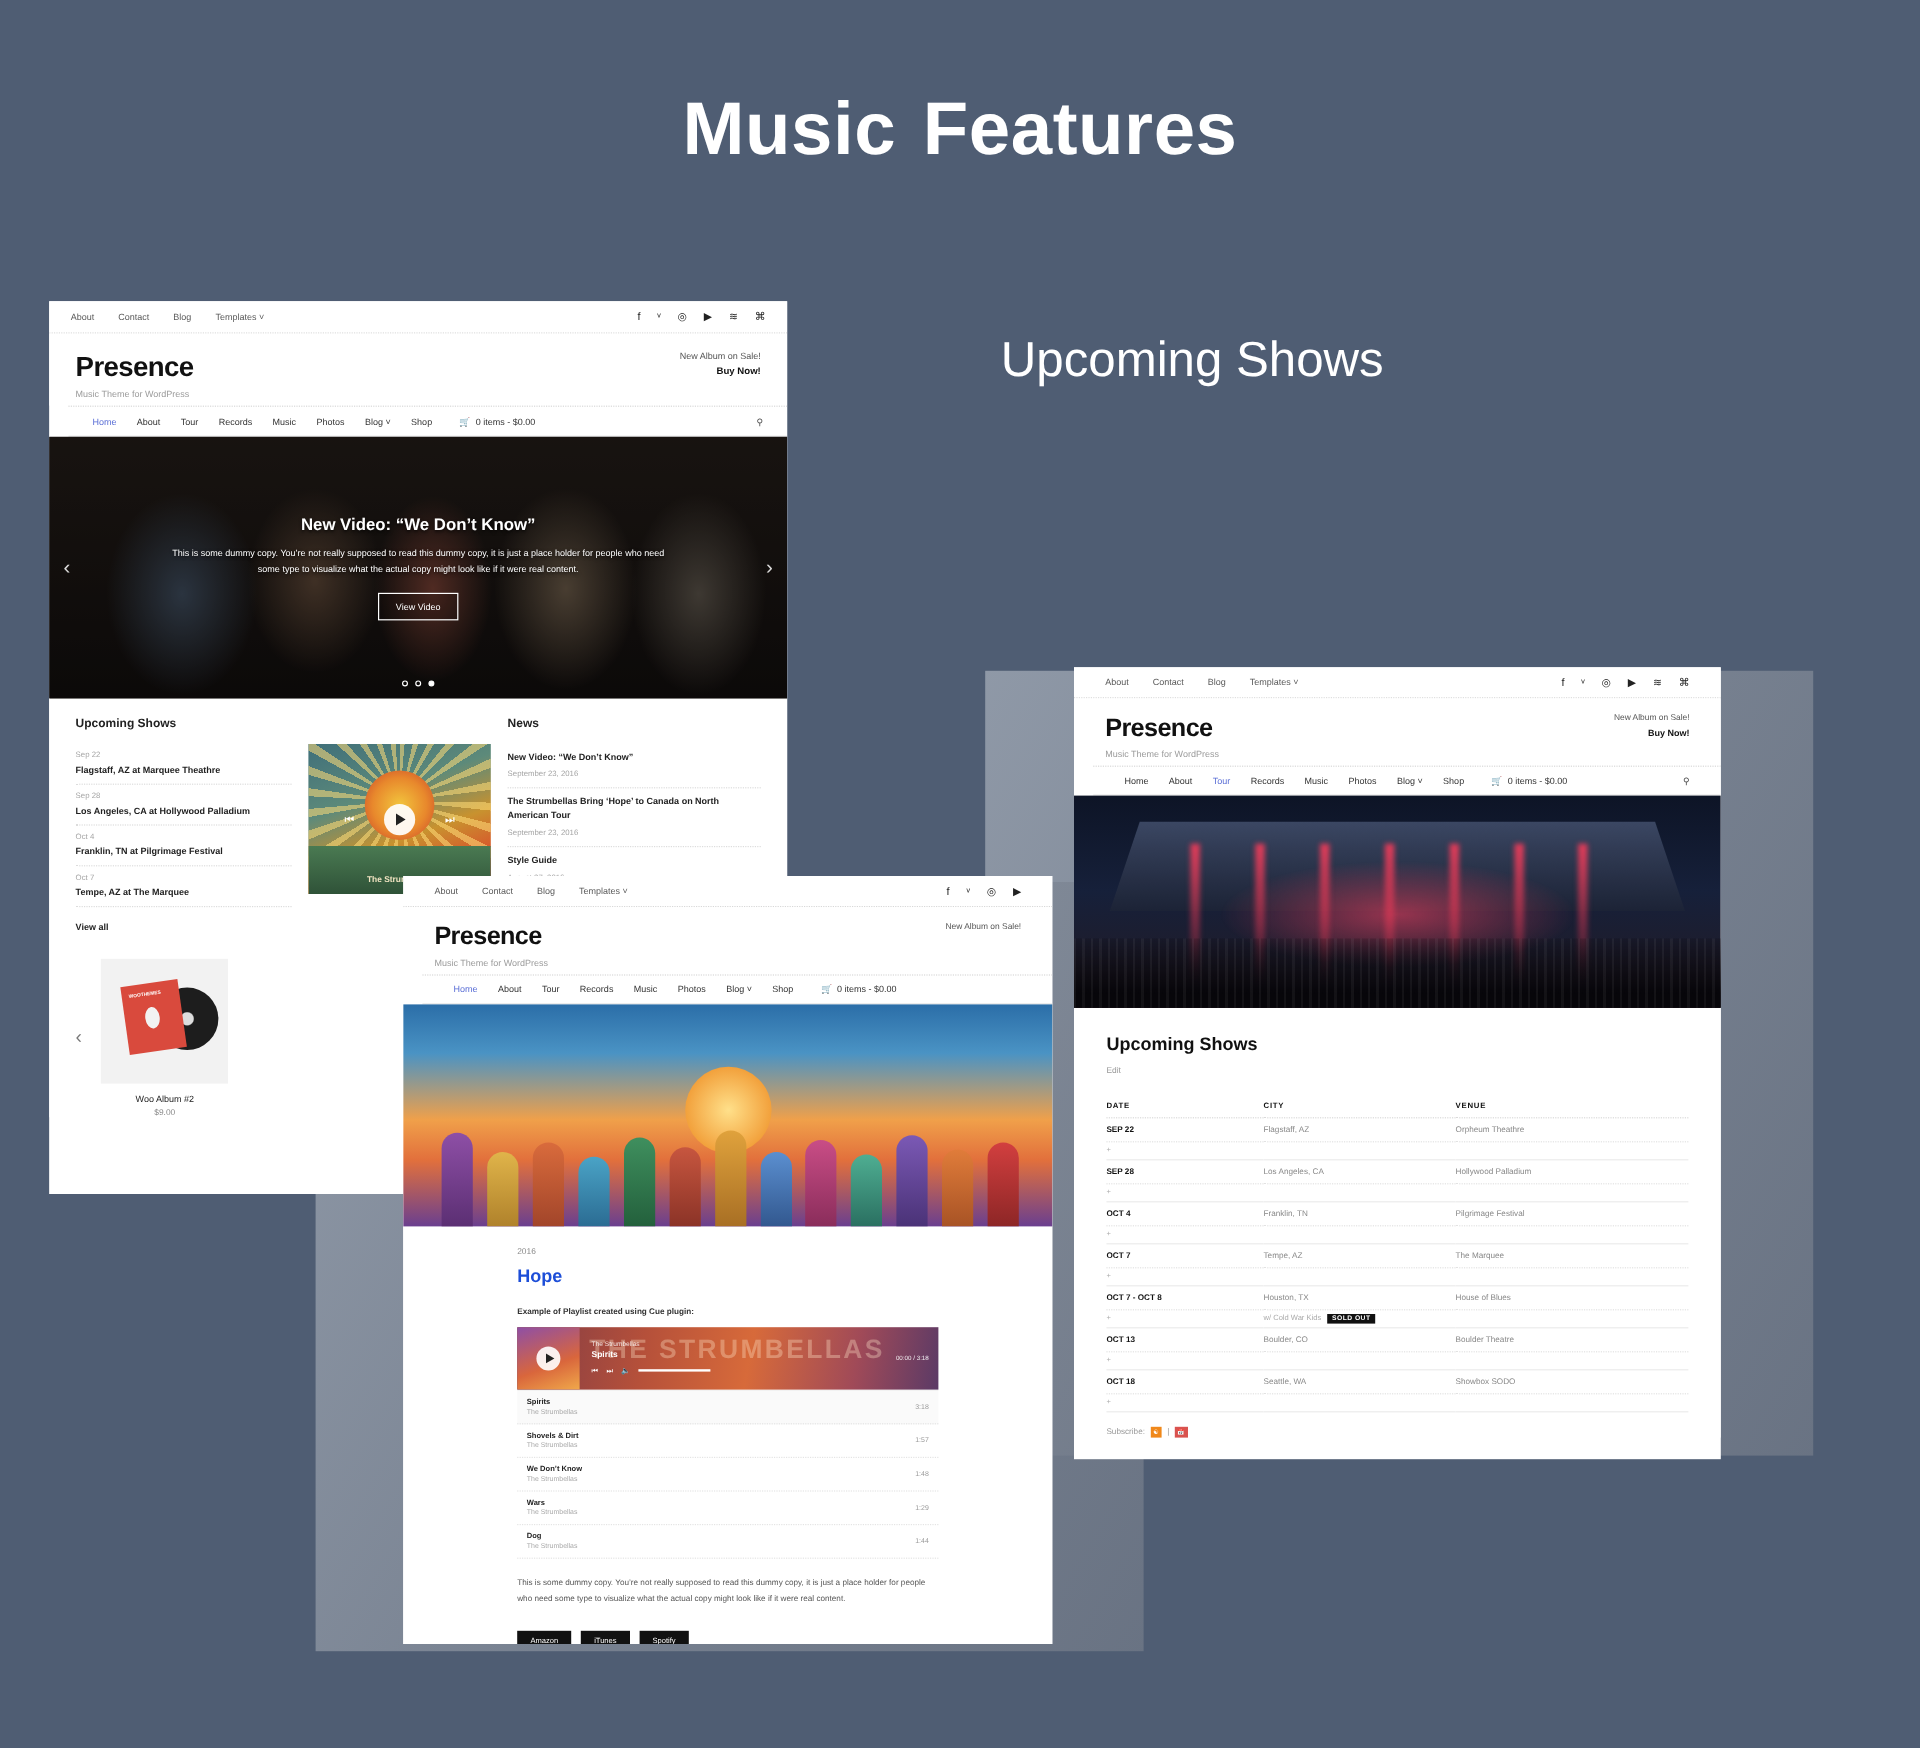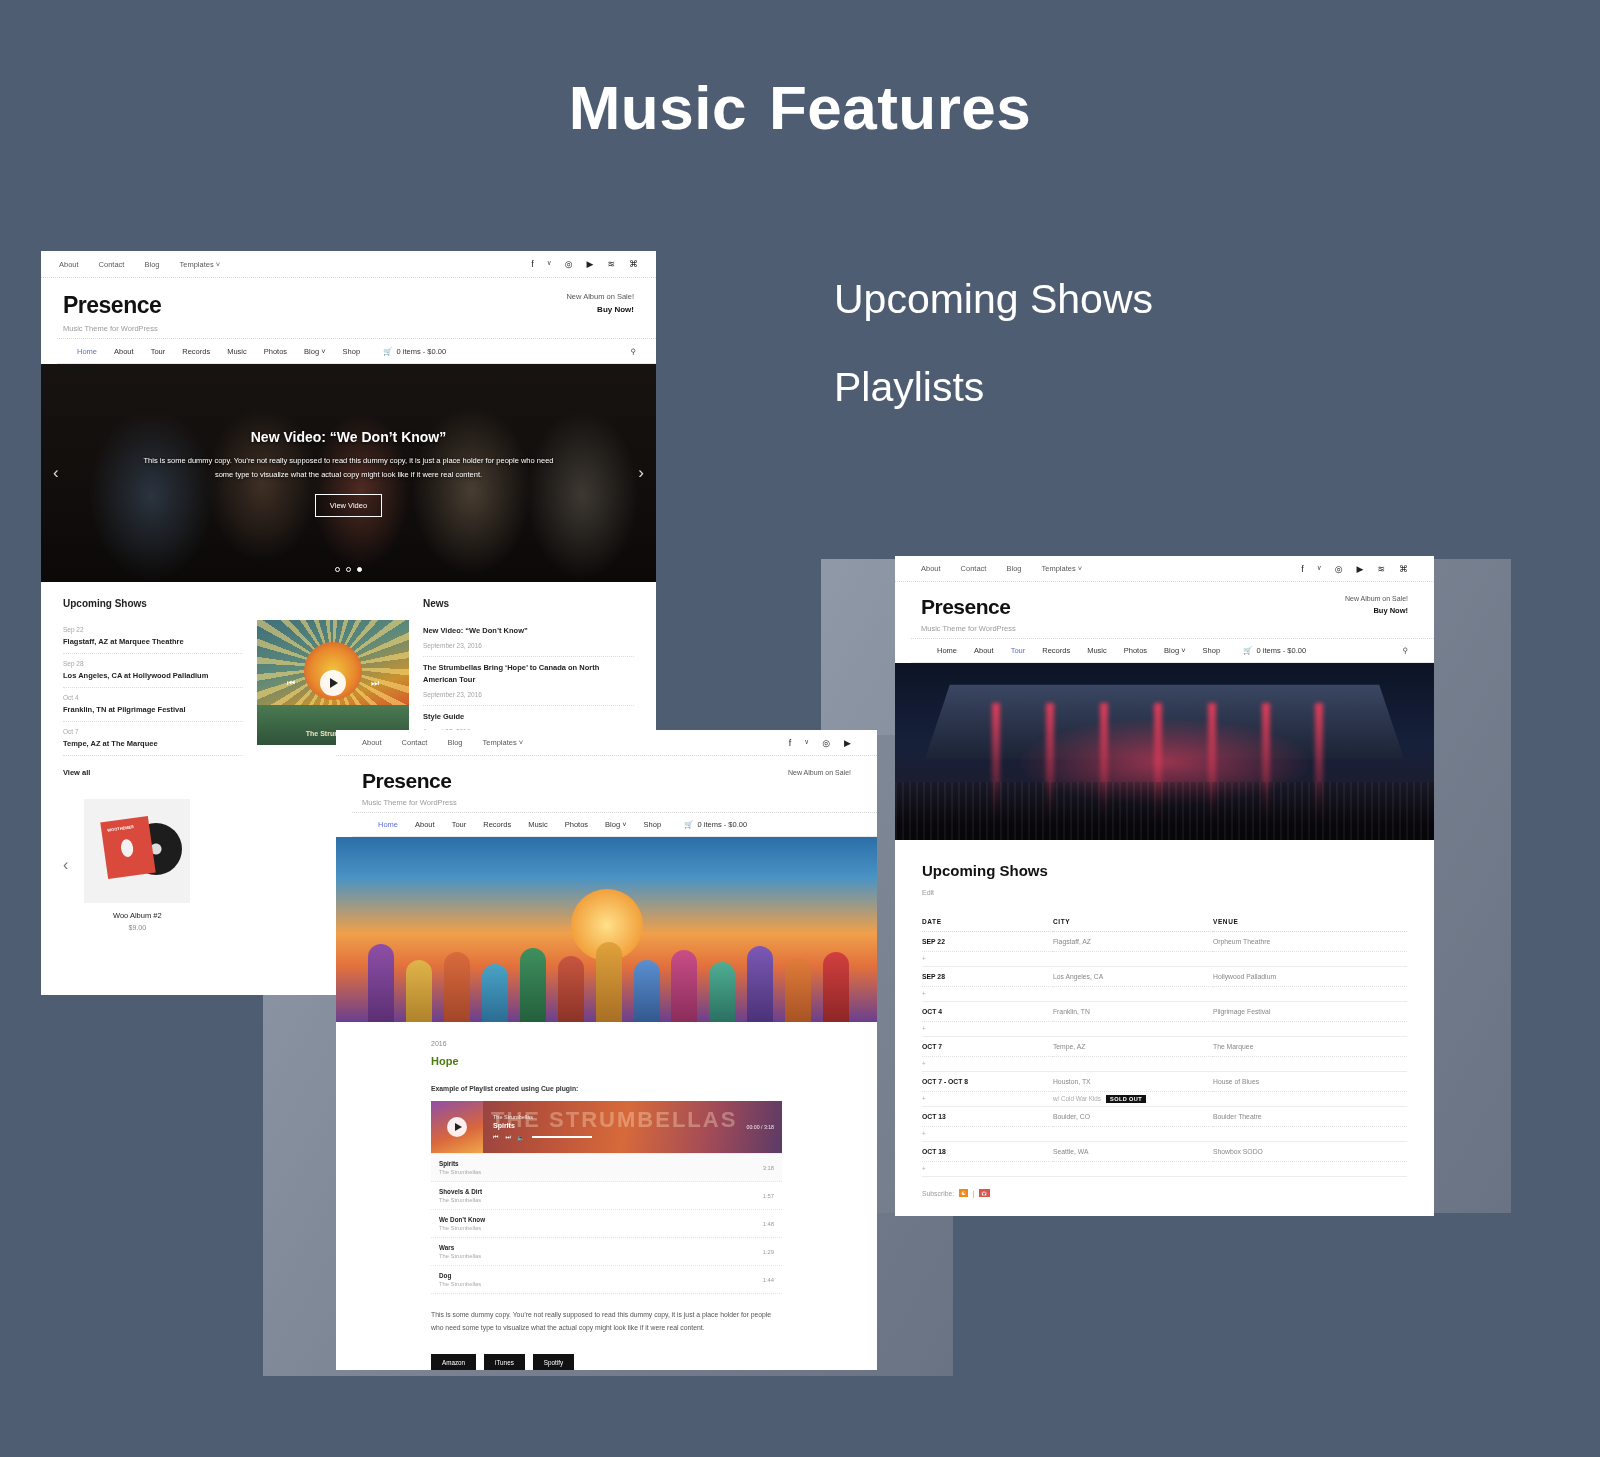--- a/index.html
+++ b/index.html
@@ -255,21 +255,21 @@
     height: 185px; position: relative; overflow: hidden;
     background: linear-gradient(180deg,#2b6ea8 0%, #4a93c4 22%, #f0a04a 52%, #e2703c 70%, #6a3f8f 100%);
   }
   .art-banner .sunb { position: absolute; left: 50%; top: 52px; transform: translateX(-50%);
     width: 72px; height: 72px; border-radius: 50%; background: radial-gradient(circle,#ffe08a,#f2a13c 70%, rgba(242,161,60,0)); }
   .art-banner .tree { position: absolute; bottom: 0; width: 26px; height: 78px;
     background: linear-gradient(180deg,#2f7f55,#1d5338); border-radius: 13px 13px 0 0; }
 
   .playlist-page { padding: 18px 95px 0 95px; background: #fff; }
   .pl-year { font-size: 7px; color: #888; }
-  .pl-title { font-size: 11px; color: #4d7c0f; font-weight: bold; margin-top: 8px; }
+  .pl-title { font-size: 15px; color: #1d4ed8; font-weight: bold; margin-top: 8px; }
   .pl-example { font-size: 6.8px; color: #333; font-weight: bold; margin-top: 18px; }
 
   .player {
     margin-top: 9px; height: 52px; position: relative; overflow: hidden;
     background: linear-gradient(100deg,#7e3a46 0%, #b5503a 30%, #d76a3a 55%, #a04a58 80%, #5b3a66 100%);
     display: flex; align-items: center;
   }
   .player .marquee {
     position: absolute; left: 60px; right: 0; top: 6px;
     font-size: 22px; font-weight: bold; color: rgba(255,230,200,.35);
@@ -306,21 +306,20 @@
 </style>
 </head>
 <body>
 
 <div class="page-title">
   <span>Music</span><span class="gap"></span><span>Features</span>
 </div>
 
 <ul class="feature-list">
   <li>Upcoming Shows</li>
-  <li>Playlists</li>
 </ul>
 
 <div class="shadow-pane" style="left:41px; top:251px; width:615px; height:744px;"></div>
 <div class="shadow-pane" style="left:821px; top:559px; width:690px; height:654px;"></div>
 <div class="shadow-pane" style="left:263px; top:735px; width:690px; height:641px;"></div>
 
 <div class="window" id="win1">
 
   <div class="topbar">
     <div class="links">

